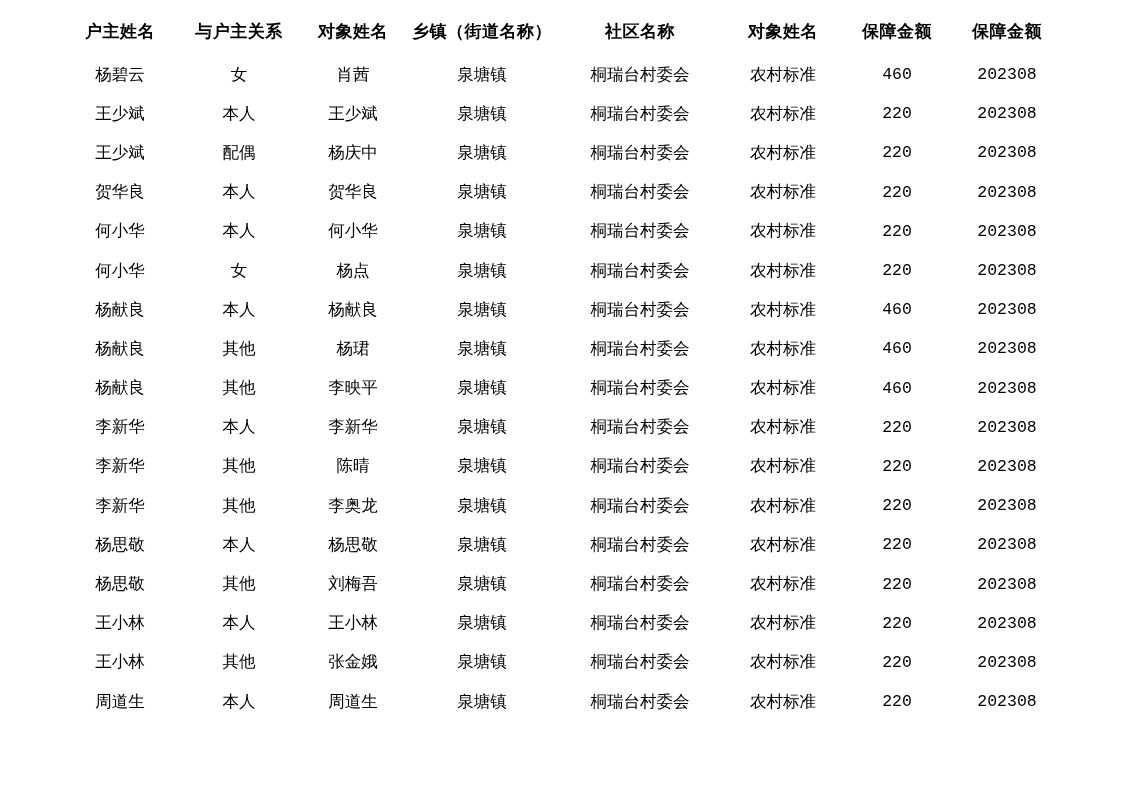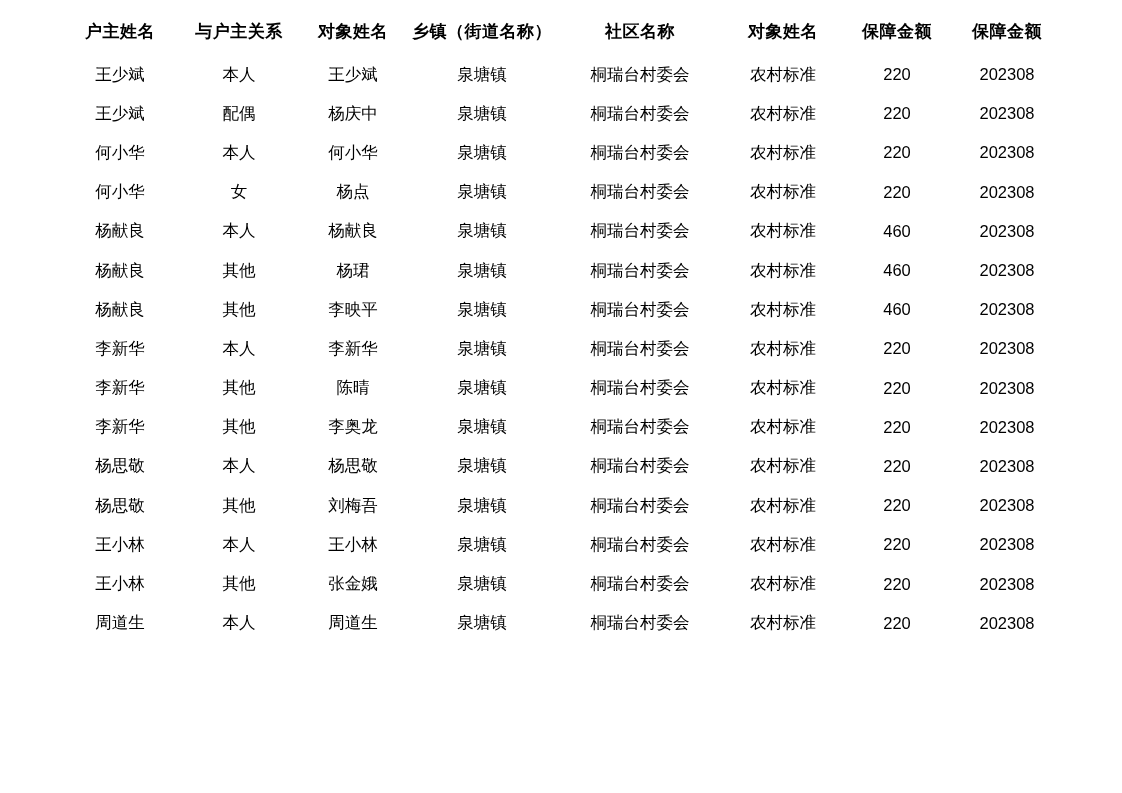--- a/index.html
+++ b/index.html
@@ -47,21 +47,21 @@
   
   col.c0 { width: 120px; }
   col.c1 { width: 118px; }
   col.c2 { width: 110px; }
   col.c3 { width: 148px; }
   col.c4 { width: 168px; }
   col.c5 { width: 118px; }
   col.c6 { width: 110px; }
   col.c7 { width: 110px; }
 
-  td.num, th.num { font-family: Liberation Sans, sans-serif; }
+  td.num, th.num { font-family: Liberation Mono, monospace; }
 </style>
 </head>
 <body>
 
 <div class="page">
   <table class="benefit-table">
     <colgroup>
       <col class="c0">
         <col class="c1">
         <col class="c2">
@@ -78,40 +78,60 @@
         <th>对象姓名</th>
         <th>乡镇（街道名称）</th>
         <th>社区名称</th>
         <th>对象姓名</th>
         <th class="num">保障金额</th>
         <th class="num">保障金额</th>
       </tr>
     </thead>
     <tbody>
       <tr>
+        <td>杨碧云</td>
+        <td>女</td>
+        <td>肖茜</td>
+        <td>泉塘镇</td>
+        <td>桐瑞台村委会</td>
+        <td>农村标准</td>
+        <td class="num">460</td>
+        <td class="num">202308</td>
+      </tr>
+      <tr>
         <td>王少斌</td>
         <td>本人</td>
         <td>王少斌</td>
         <td>泉塘镇</td>
         <td>桐瑞台村委会</td>
         <td>农村标准</td>
         <td class="num">220</td>
         <td class="num">202308</td>
       </tr>
       <tr>
         <td>王少斌</td>
         <td>配偶</td>
         <td>杨庆中</td>
         <td>泉塘镇</td>
         <td>桐瑞台村委会</td>
         <td>农村标准</td>
         <td class="num">220</td>
         <td class="num">202308</td>
       </tr>
       <tr>
+        <td>贺华良</td>
+        <td>本人</td>
+        <td>贺华良</td>
+        <td>泉塘镇</td>
+        <td>桐瑞台村委会</td>
+        <td>农村标准</td>
+        <td class="num">220</td>
+        <td class="num">202308</td>
+      </tr>
+      <tr>
         <td>何小华</td>
         <td>本人</td>
         <td>何小华</td>
         <td>泉塘镇</td>
         <td>桐瑞台村委会</td>
         <td>农村标准</td>
         <td class="num">220</td>
         <td class="num">202308</td>
       </tr>
       <tr>

